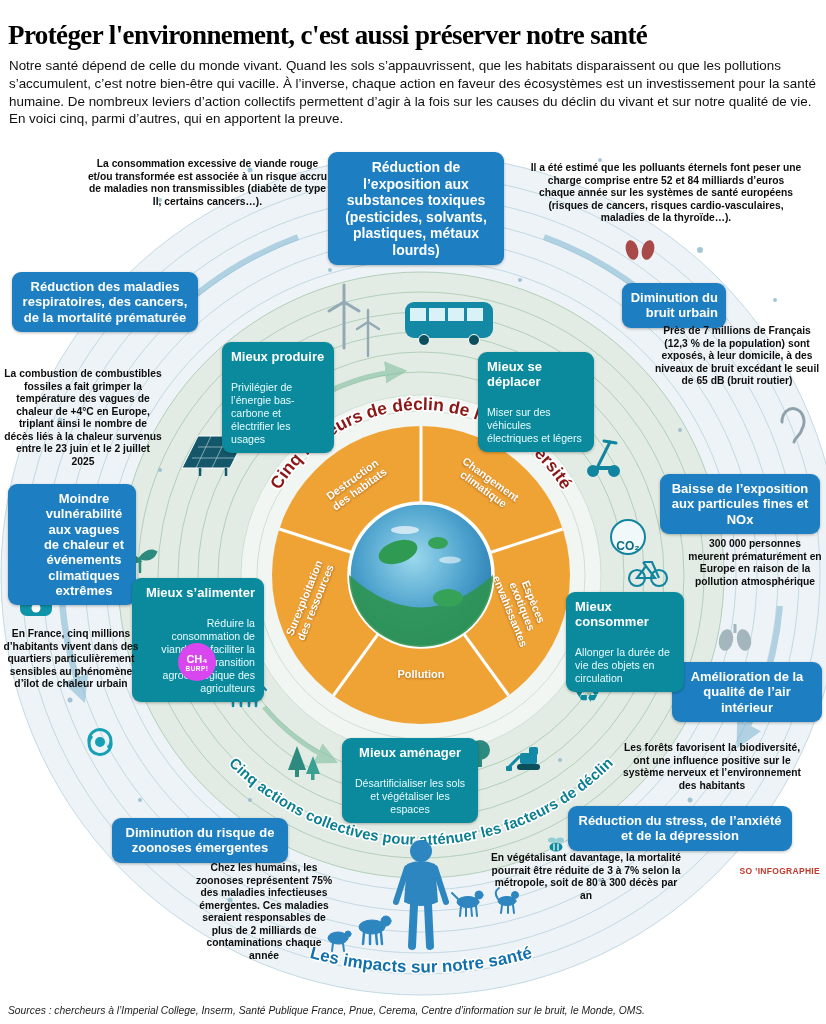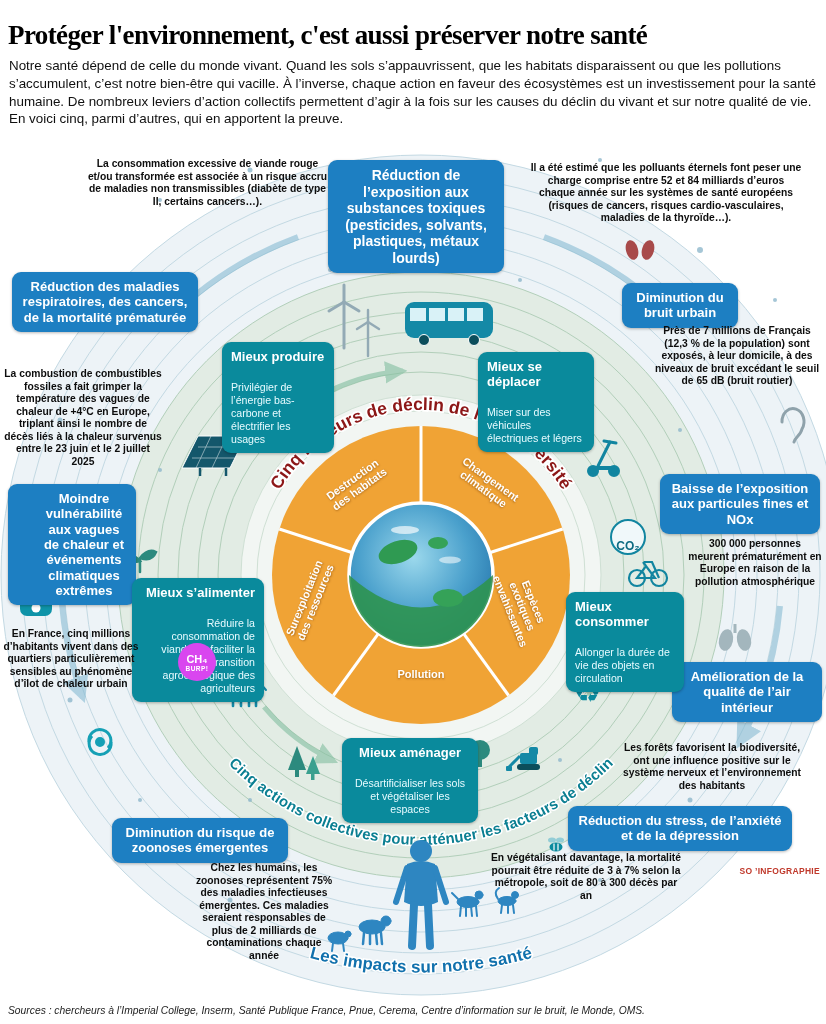--- a/index.html
+++ b/index.html
@@ -287,22 +287,22 @@
 
 <h1 class="page-title">Protéger l'environnement, c'est aussi préserver notre santé</h1>
 <p class="intro">Notre santé dépend de celle du monde vivant. Quand les sols s’appauvrissent, que les habitats disparaissent ou que les pollutions s’accumulent, c’est notre bien-être qui vacille. À l’inverse, chaque action en faveur des écosystèmes est un investissement pour la santé humaine. De nombreux leviers d’action collectifs permettent d’agir à la fois sur les causes du déclin du vivant et sur notre qualité de vie. En voici cinq, parmi d’autres, qui en apportent la preuve.</p>
 
 <div class="factor-label" style="left:316px;top:472px;width:80px;transform:rotate(-36deg);">Destruction des habitats</div>
 <div class="factor-label" style="left:446px;top:472px;width:82px;transform:rotate(36deg);">Changement climatique</div>
 <div class="factor-label" style="left:478px;top:588px;width:88px;transform:rotate(68deg);">Espèces exotiques envahissantes</div>
 <div class="factor-label" style="left:381px;top:668px;width:80px;">Pollution</div>
 <div class="factor-label" style="left:262px;top:588px;width:96px;transform:rotate(-68deg);">Surexploitation des ressources</div>
 
-<div class="impact" style="left:328px;top:160px;width:176px;font-size:14px;">Réduction de l’exposition aux substances toxiques (pesticides, solvants, plastiques, métaux lourds)</div>
-<div class="impact" style="left:622px;top:283px;width:116px;">Diminution du bruit urbain</div>
+<div class="impact" style="left:328px;top:152px;width:176px;font-size:14px;">Réduction de l’exposition aux substances toxiques (pesticides, solvants, plastiques, métaux lourds)</div>
+<div class="impact" style="left:622px;top:283px;width:104px;text-align:right;">Diminution du bruit urbain</div>
 <div class="impact" style="left:12px;top:272px;width:186px;">Réduction des maladies respiratoires, des cancers, de la mortalité prématurée</div>
 <div class="impact" style="left:8px;top:484px;width:128px;padding-left:32px;">Moindre vulnérabilité aux vagues de chaleur et événements climatiques extrêmes</div>
 <div class="impact" style="left:660px;top:474px;width:160px;">Baisse de l’exposition aux particules fines et NOx</div>
 <div class="impact" style="left:672px;top:662px;width:150px;">Amélioration de la qualité de l’air intérieur</div>
 <div class="impact" style="left:112px;top:818px;width:176px;">Diminution du risque de zoonoses émergentes</div>
 <div class="impact" style="left:568px;top:806px;width:224px;">Réduction du stress, de l’anxiété et de la dépression</div>
 
 <div class="action" style="left:222px;top:342px;width:112px;">
   <div class="action-title">Mieux produire</div>
   <div class="action-desc">Privilégier de l’énergie bas-carbone et électrifier les usages</div>

